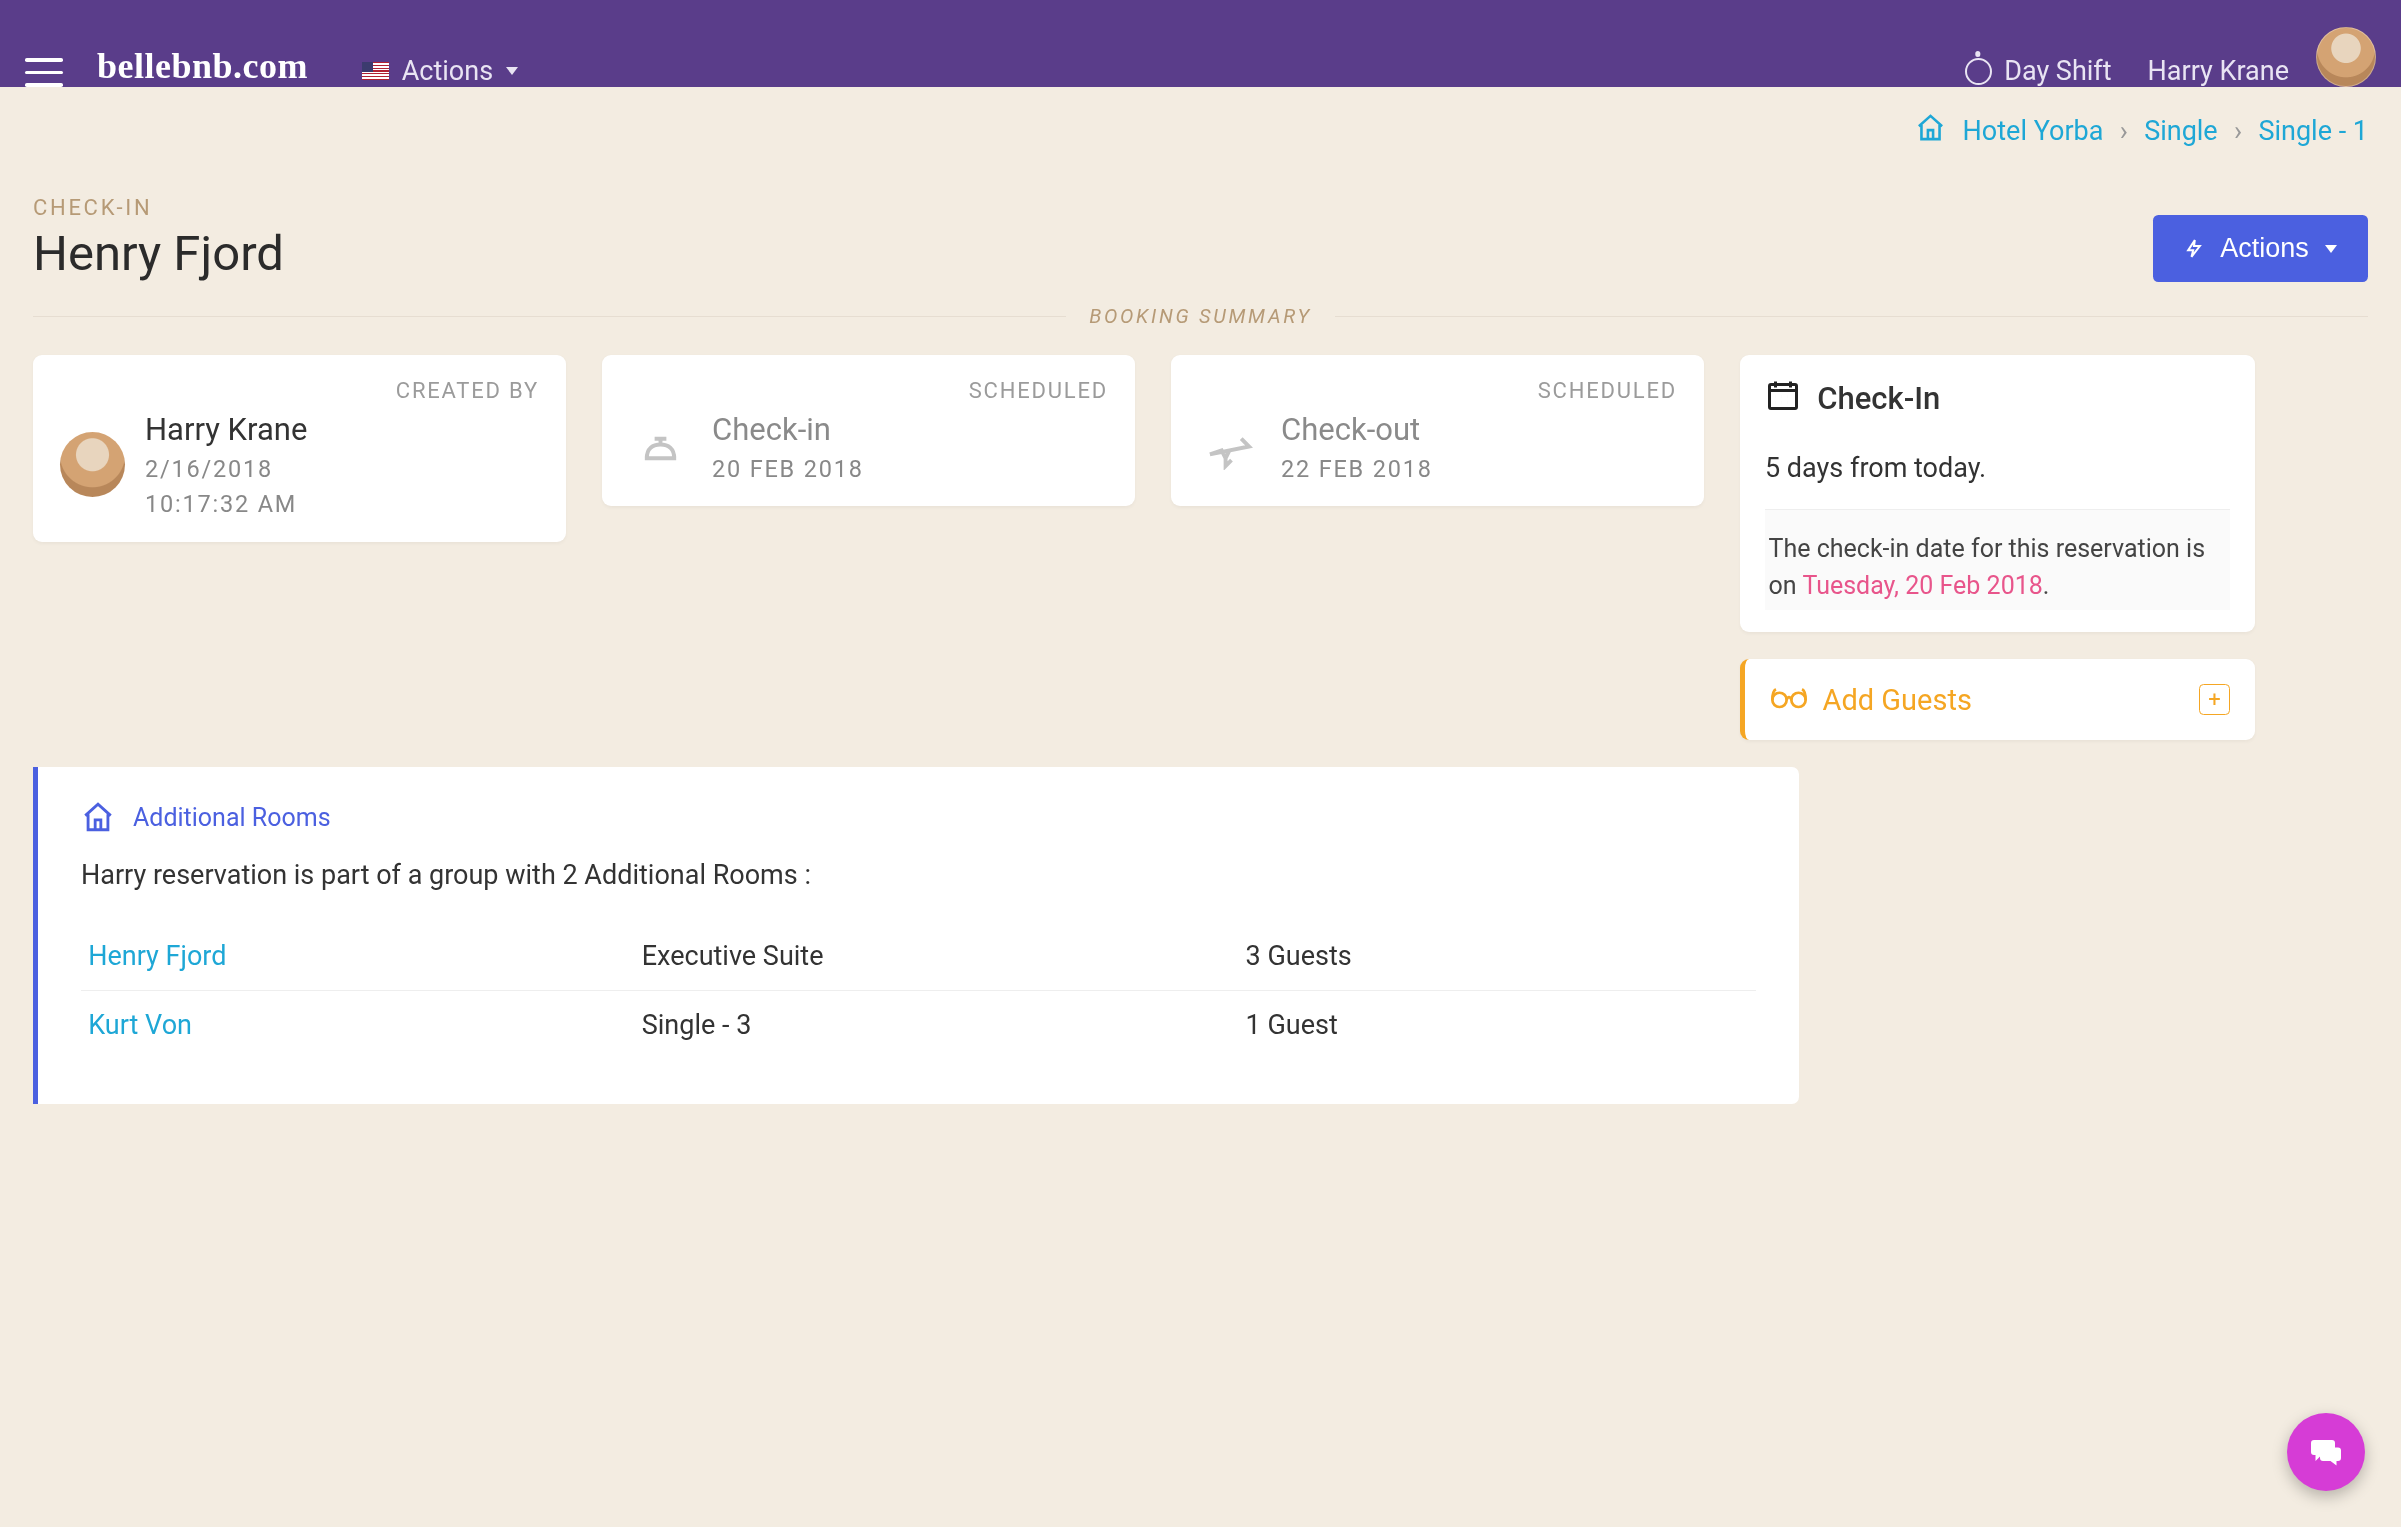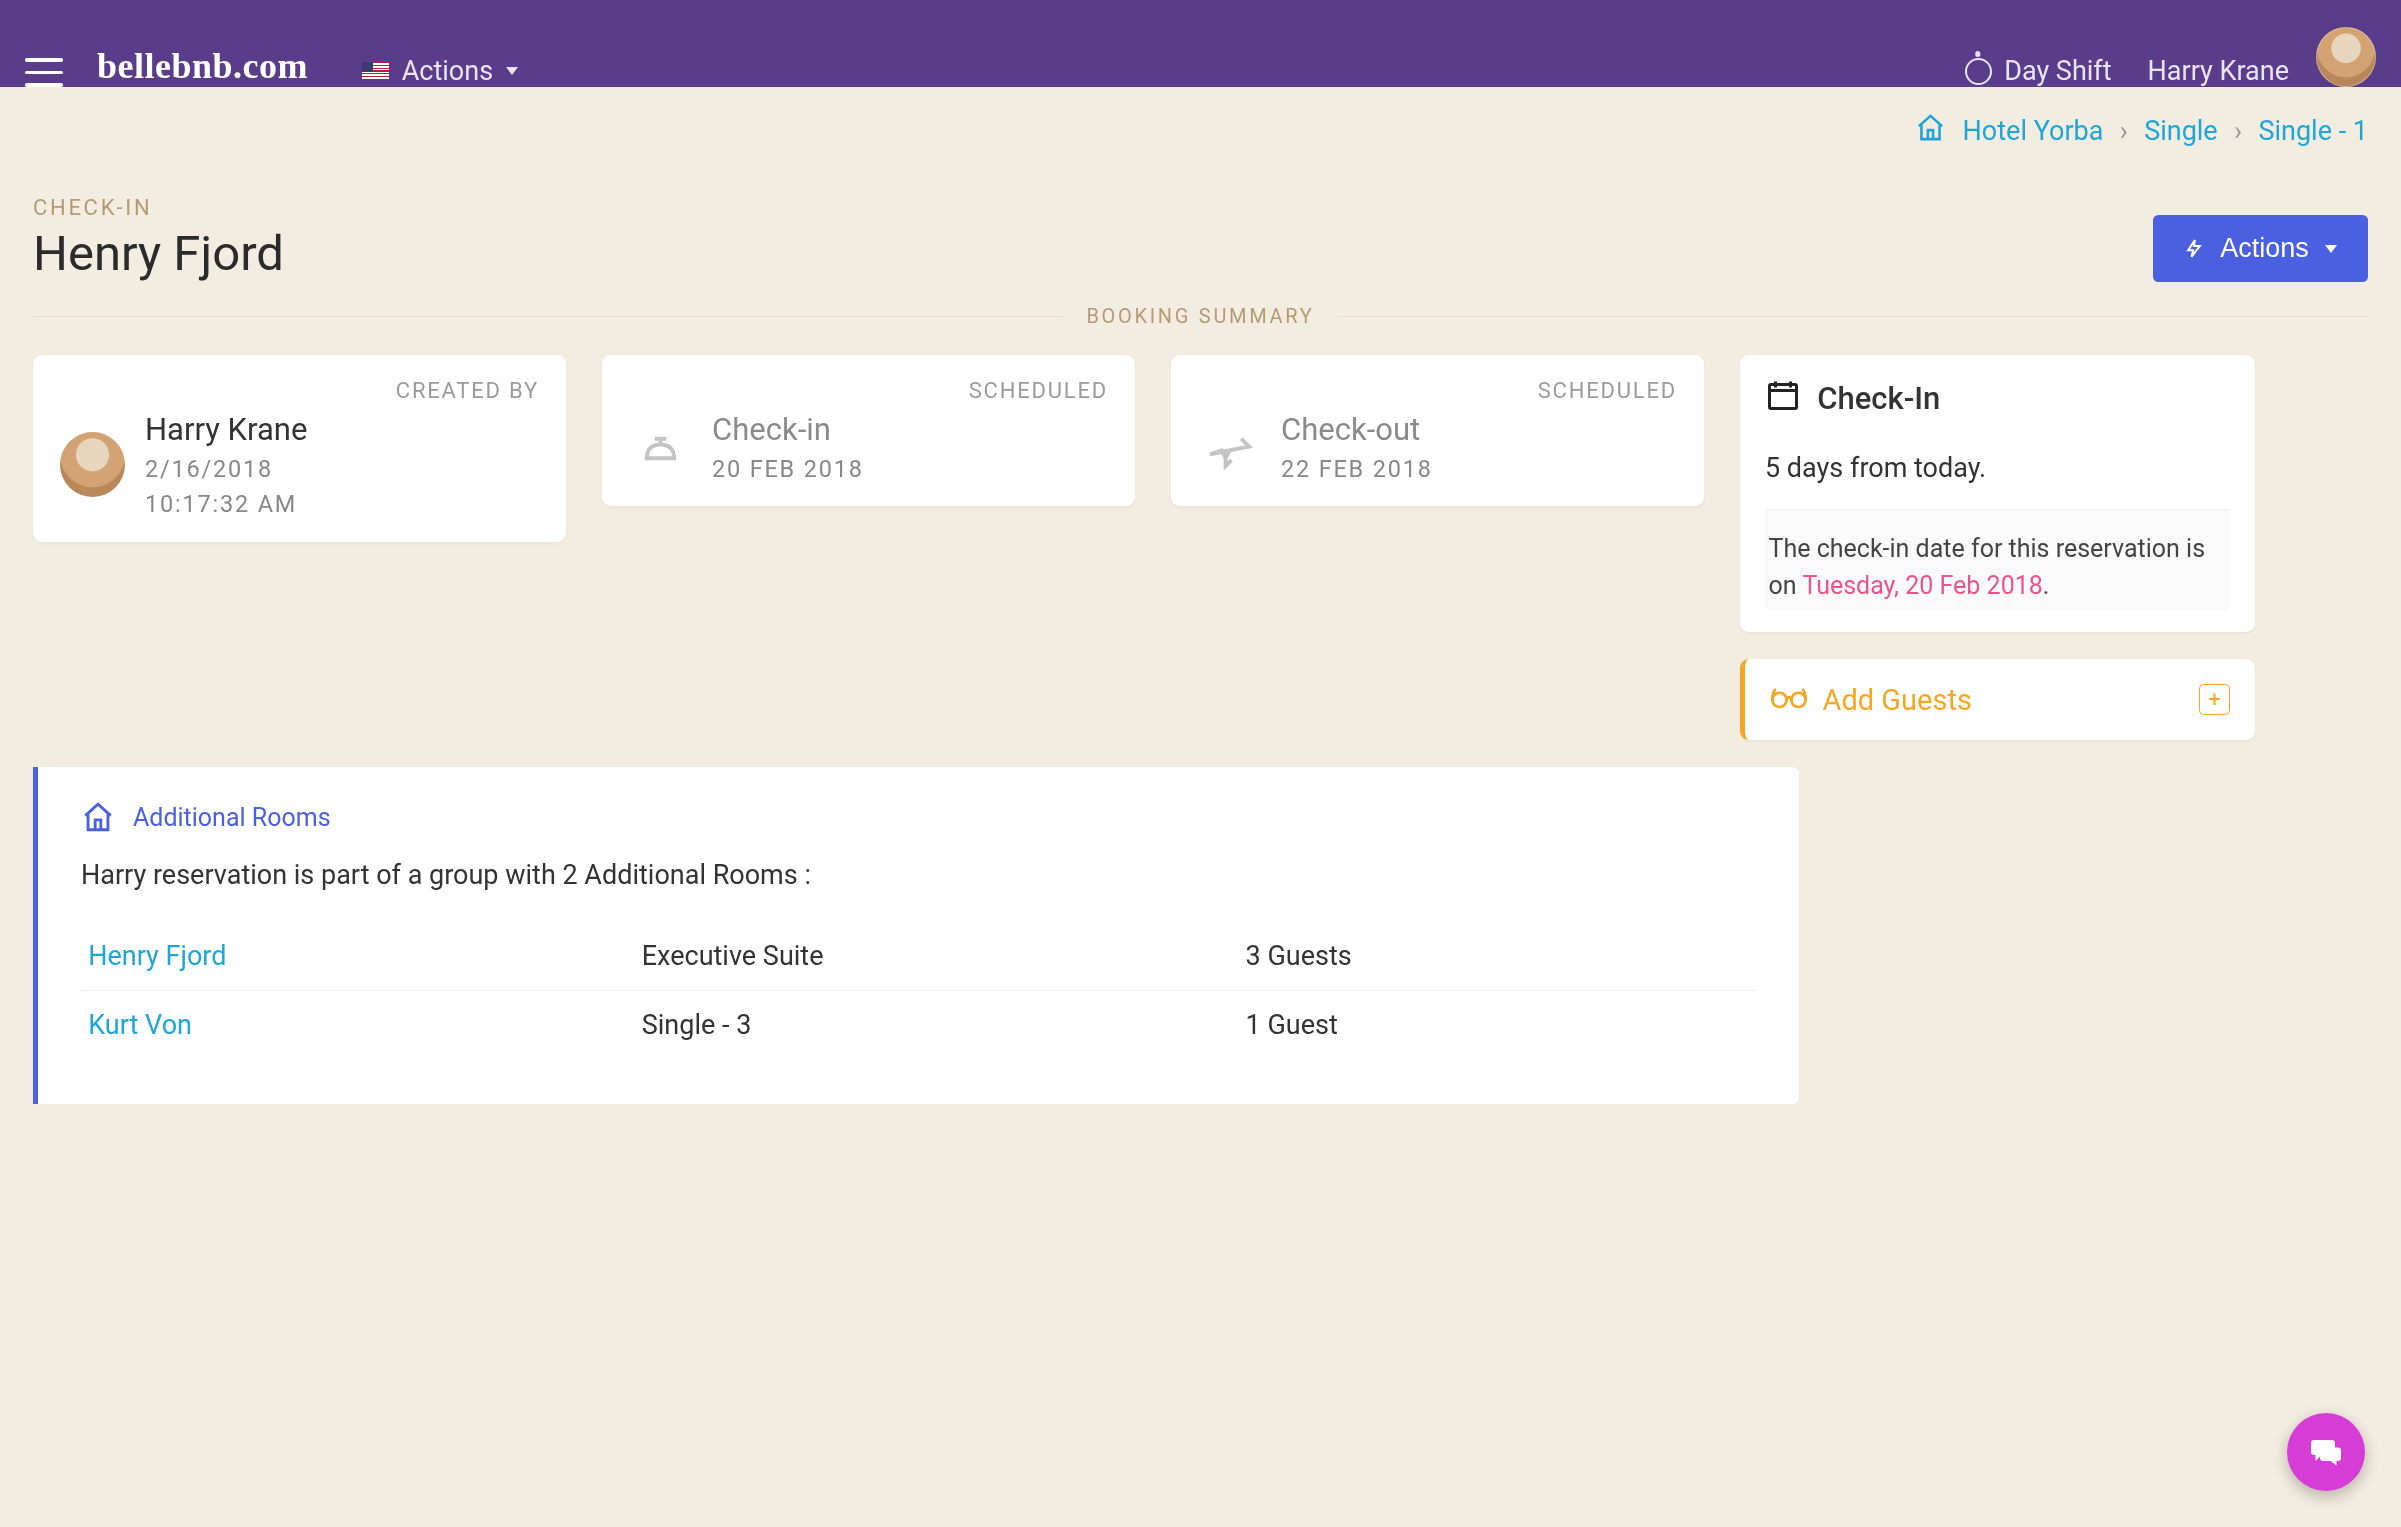--- a/index.html
+++ b/index.html
@@ -91,21 +91,21 @@
     background:#4b60e0; color:#fff; border:none; border-radius:5.4px;
     padding: 18px 31px; font-size:27px; display:flex; align-items:center; gap:16.3px;
     cursor:pointer;
   }
   .bolt-icon{ width:20px;height:27px; }
   .bolt-icon svg{ width:100%;height:100%;fill:none;stroke:#fff;stroke-width:2.4;}
   .actions-btn .caret-down{ border-top-color:#fff;}
   
   .section-div {
     display:flex; align-items:center; gap:23px;
-    padding: 0 33px; margin-top:3.6px;
+    padding: 0 33px; margin-top:3.6px;font-style:italic;
   }
   .section-div .line{ flex:1; height:0.9px; background:#e6ddd1;}
   .section-div .label{ color:#b69a76; font-size:20px; letter-spacing:2.7px;}
   
   .cards-row {
     display:flex; gap:36px; padding: 27px 33px; align-items:flex-start;
   }
   .card {
     background:#fff; border-radius:9px;
     box-shadow: 0 1.8px 3.6px rgba(0,0,0,0.04);

